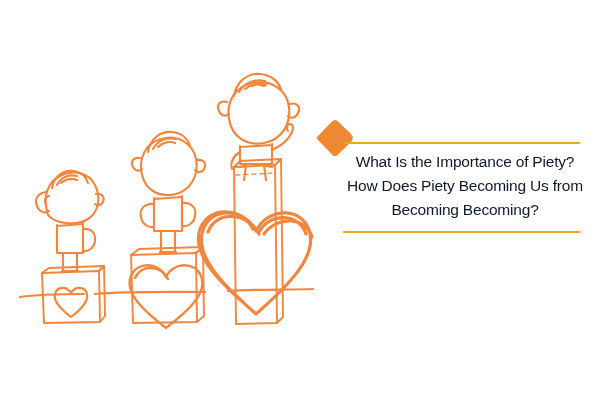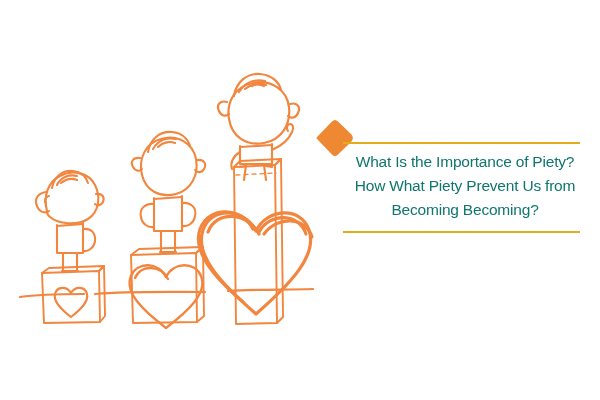--- a/index.html
+++ b/index.html
@@ -47,21 +47,21 @@
     background: #e3ac1b;
   }
   #rule-top { top: 32px; }
   #rule-bottom { top: 121px; }
   #headline {
     position: absolute;
     left: 30px;
     top: 40px;
     width: 250px;
     text-align: center;
-    color: #0f766e;
+    color: #0f172a;
     font-family: "Liberation Sans", sans-serif;
     font-size: 15.5px;
     line-height: 24px;
     font-weight: 400;
     letter-spacing: -0.2px;
   }
   #headline .line { display: block; white-space: nowrap; }
 </style>
 </head>
 <body>
@@ -209,20 +209,20 @@
         <path d="M20,2 C21,2 22,2.5 23,3.5 L36,16 C38.5,18.5 38.5,21.5 36,24
                  L23,36.5 C21,38.5 19,38.5 17,36.5 L3,22 C1,20 1,20 3,18 L17,3.5
                  C18,2.5 19,2 20,2 Z" fill="#ee8833"></path>
       </svg>
     </div>
 
     <div class="rule" id="rule-top"></div>
 
     <div id="headline">
       <span class="line">What Is the Importance of Piety?</span>
-      <span class="line">How What Piety Prevent Us from</span>
+      <span class="line">How Does Piety Becoming Us from</span>
       <span class="line">Becoming Becoming?</span>
     </div>
 
     <div class="rule" id="rule-bottom"></div>
   </div>
 
 </div>
 
 </body></html>

